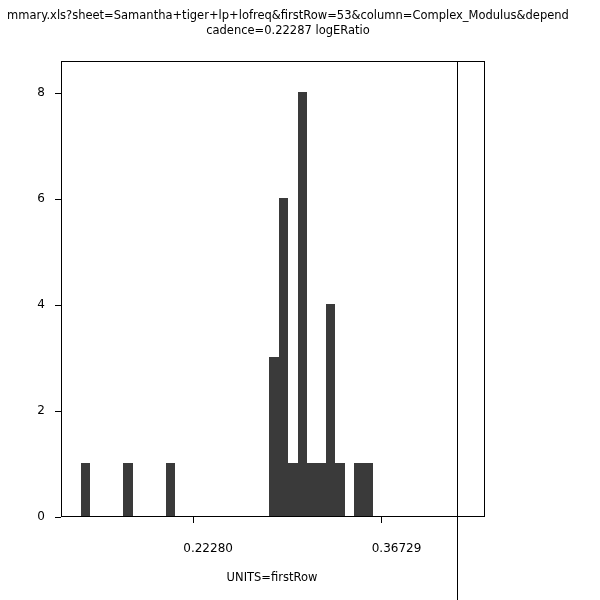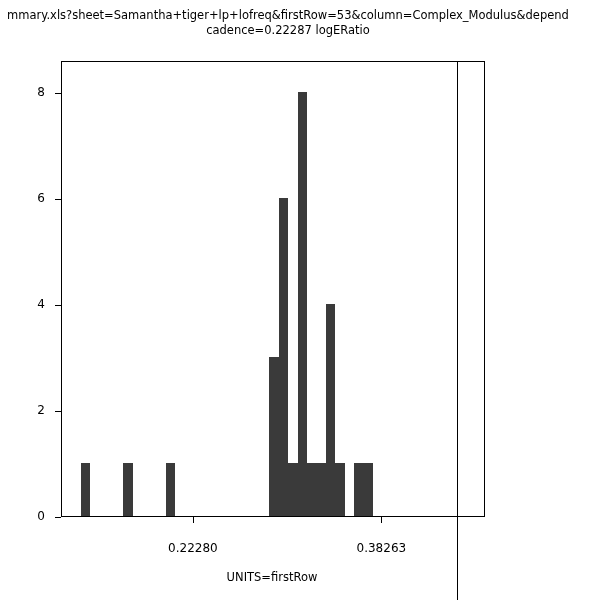--- a/index.html
+++ b/index.html
@@ -90,21 +90,21 @@
   .xtick-mark {
     position: absolute;
     width: 1px;
     height: 6px;
     background: #000;
   }
   .xtick-label {
     position: absolute;
     font-size: 12px;
     color: #000;
-    text-align: center;
+    text-align: right;
     width: 80px;
     line-height: 12px;
   }
   #xaxis-title {
     position: absolute;
     top: 570px;
     left: 0;
     width: 600px;
     text-align: center;
     font-size: 11.5px;
@@ -149,21 +149,21 @@
       <div class="ytick-label" style="left: 5px; top: 298.907px;">4</div>
       <div class="ytick-mark" style="left: 55px; top: 199px;"></div>
       <div class="ytick-label" style="left: 5px; top: 192.86px;">6</div>
       <div class="ytick-mark" style="left: 55px; top: 93px;"></div>
       <div class="ytick-label" style="left: 5px; top: 86.814px;">8</div>
     </div>
   <div id="x-axis">
       <div class="xtick-mark" style="left: 193px; top: 517px;"></div>
       <div class="xtick-label" style="left: 152.911px; top: 542px;">0.22280</div>
       <div class="xtick-mark" style="left: 381px; top: 517px;"></div>
-      <div class="xtick-label" style="left: 341.356px; top: 542px;">0.38263</div>
+      <div class="xtick-label" style="left: 341.356px; top: 542px;">0.36729</div>
     </div>
 
   <div id="cadence-line" style="left: 457px; height: 539px;"></div>
 
   <div id="xaxis-title">
     <span>UNITS=firstRow</span>
   </div>
 
 </div>
 

